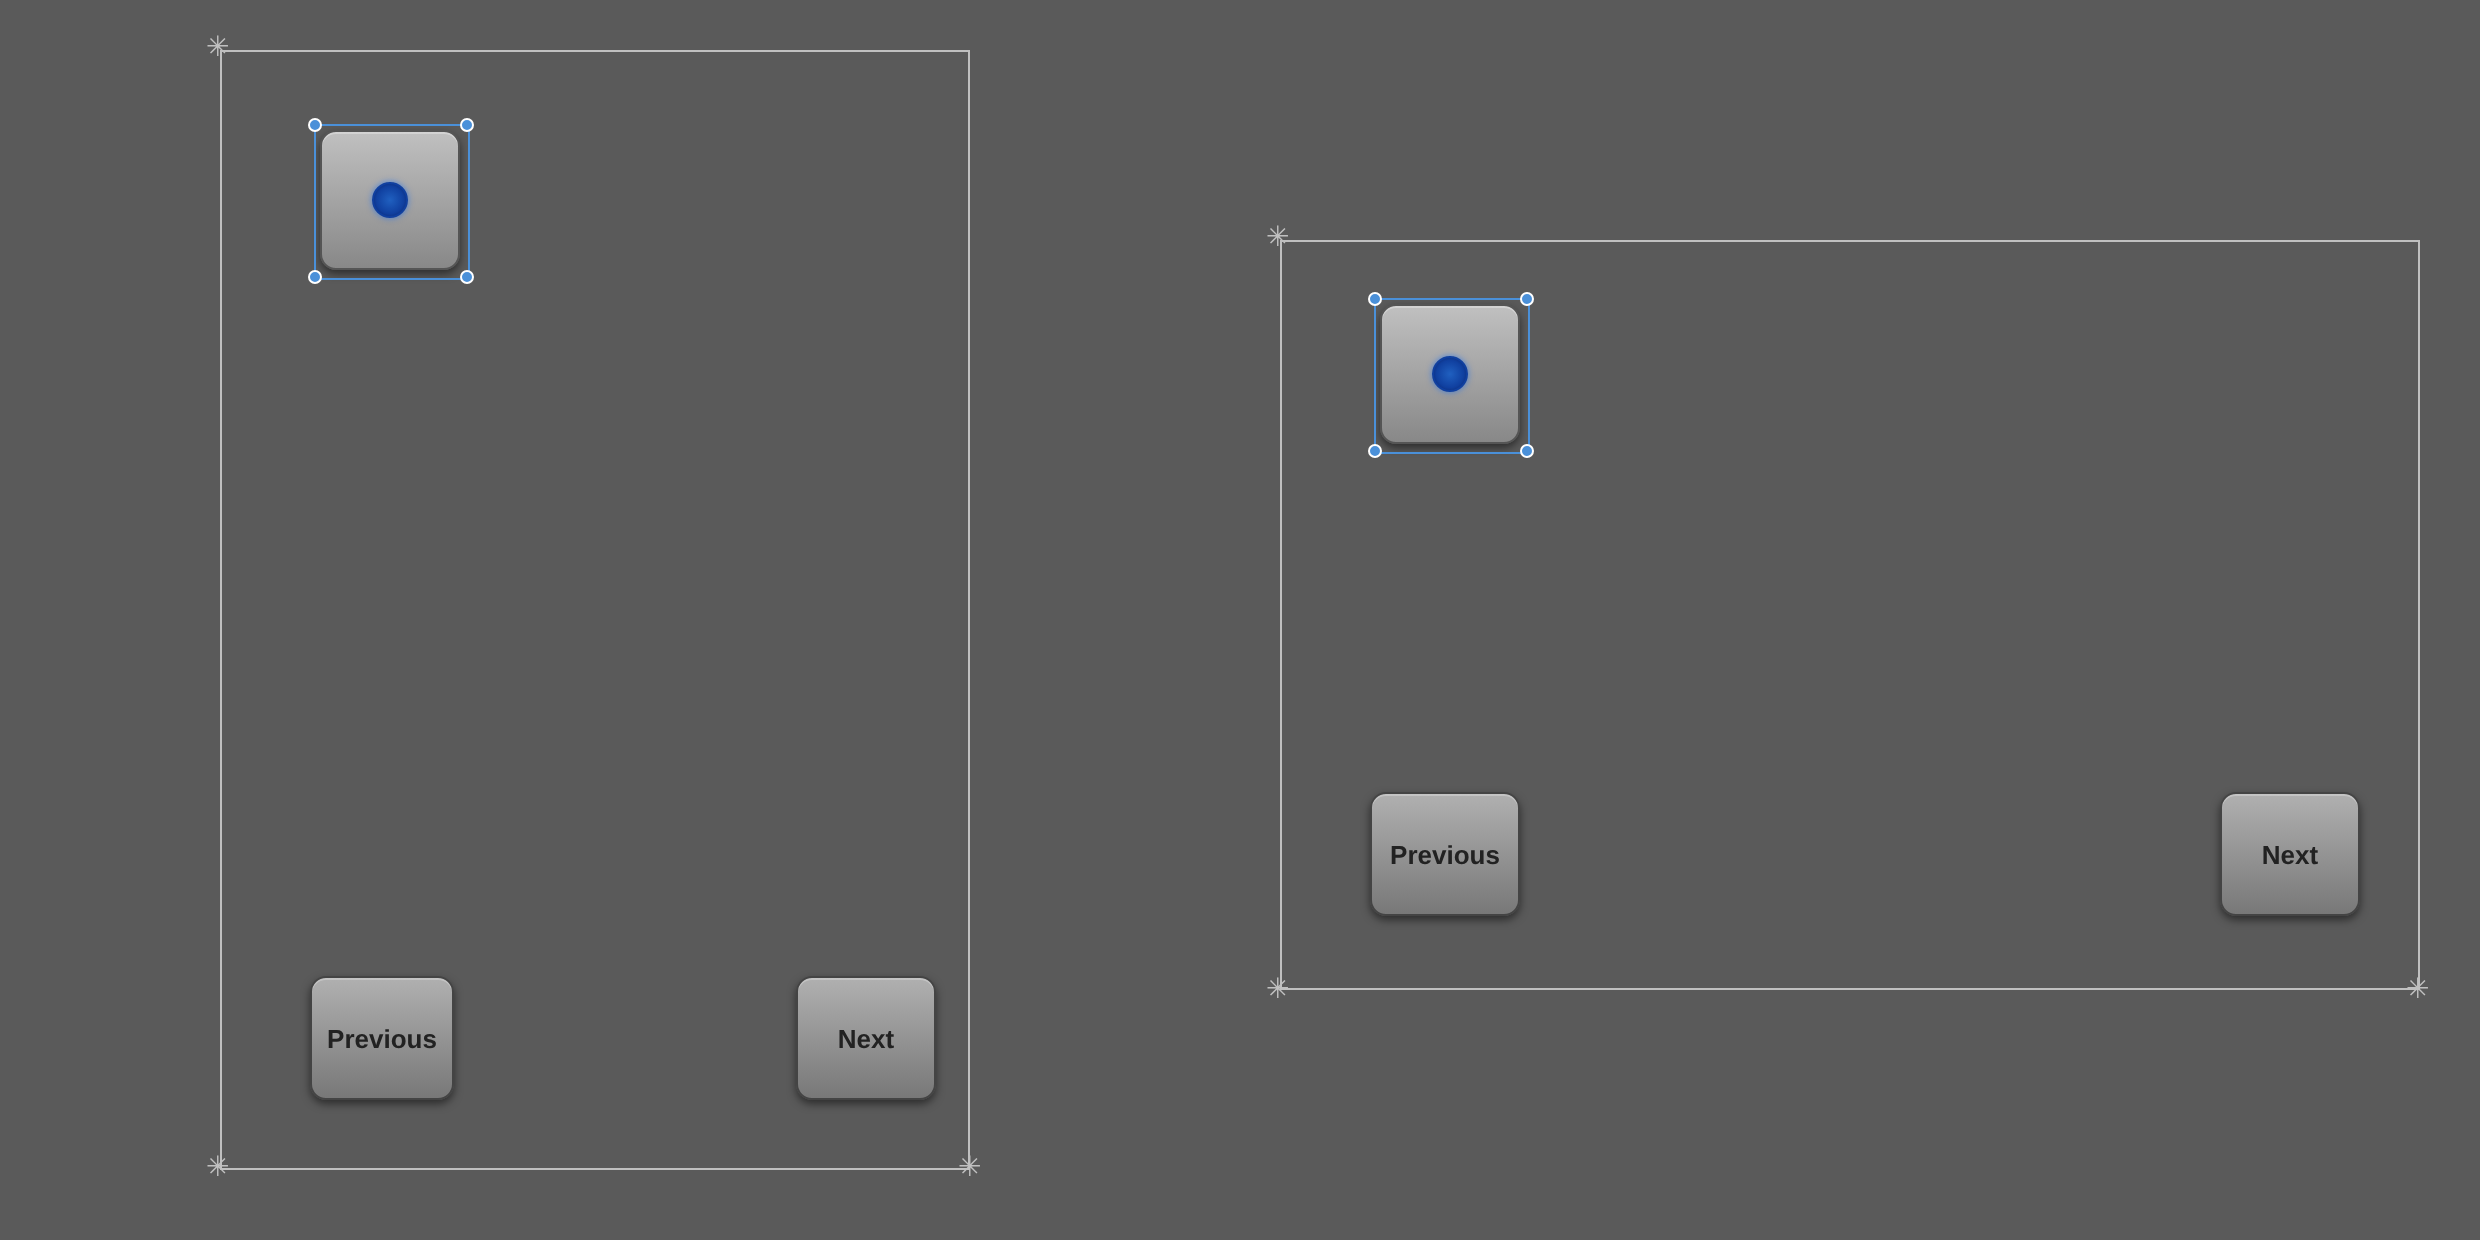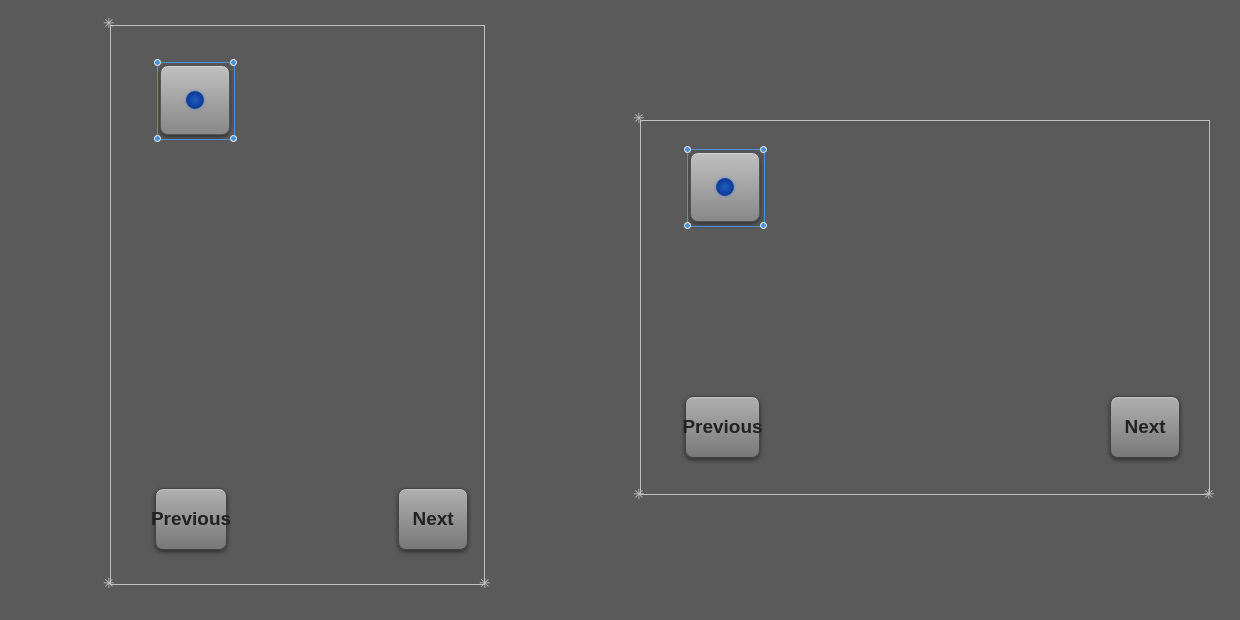--- a/index.html
+++ b/index.html
@@ -76,21 +76,21 @@
       position: absolute;
       background: linear-gradient(to bottom, #b0b0b0 0%, #787878 100%);
       border: 1px solid #444;
       border-radius: 8px;
       box-shadow: 0 2px 4px rgba(0,0,0,0.5), inset 0 1px 0 rgba(255,255,255,0.25);
       display: flex;
       align-items: center;
       justify-content: center;
       cursor: pointer;
       color: #222;
-      font-size: 19px;
+      font-size: 13px;
       font-weight: bold;
     }
 
     
     .selection-outline {
       position: absolute;
       border: 1.5px solid #4a90d9;
       background: transparent;
       pointer-events: none;
     }

